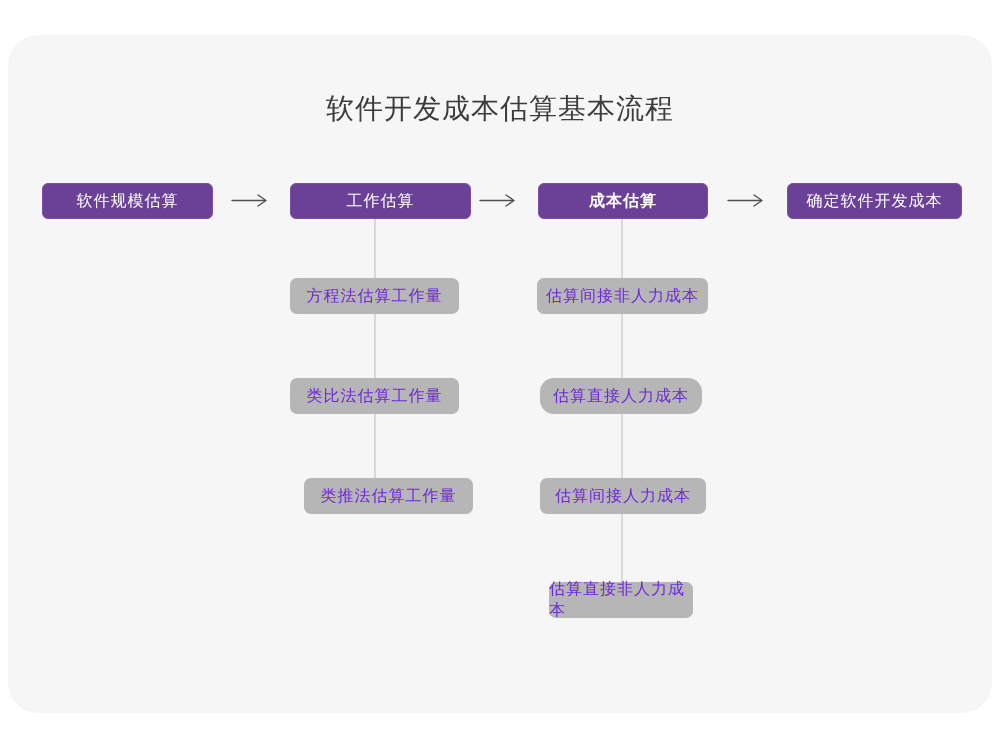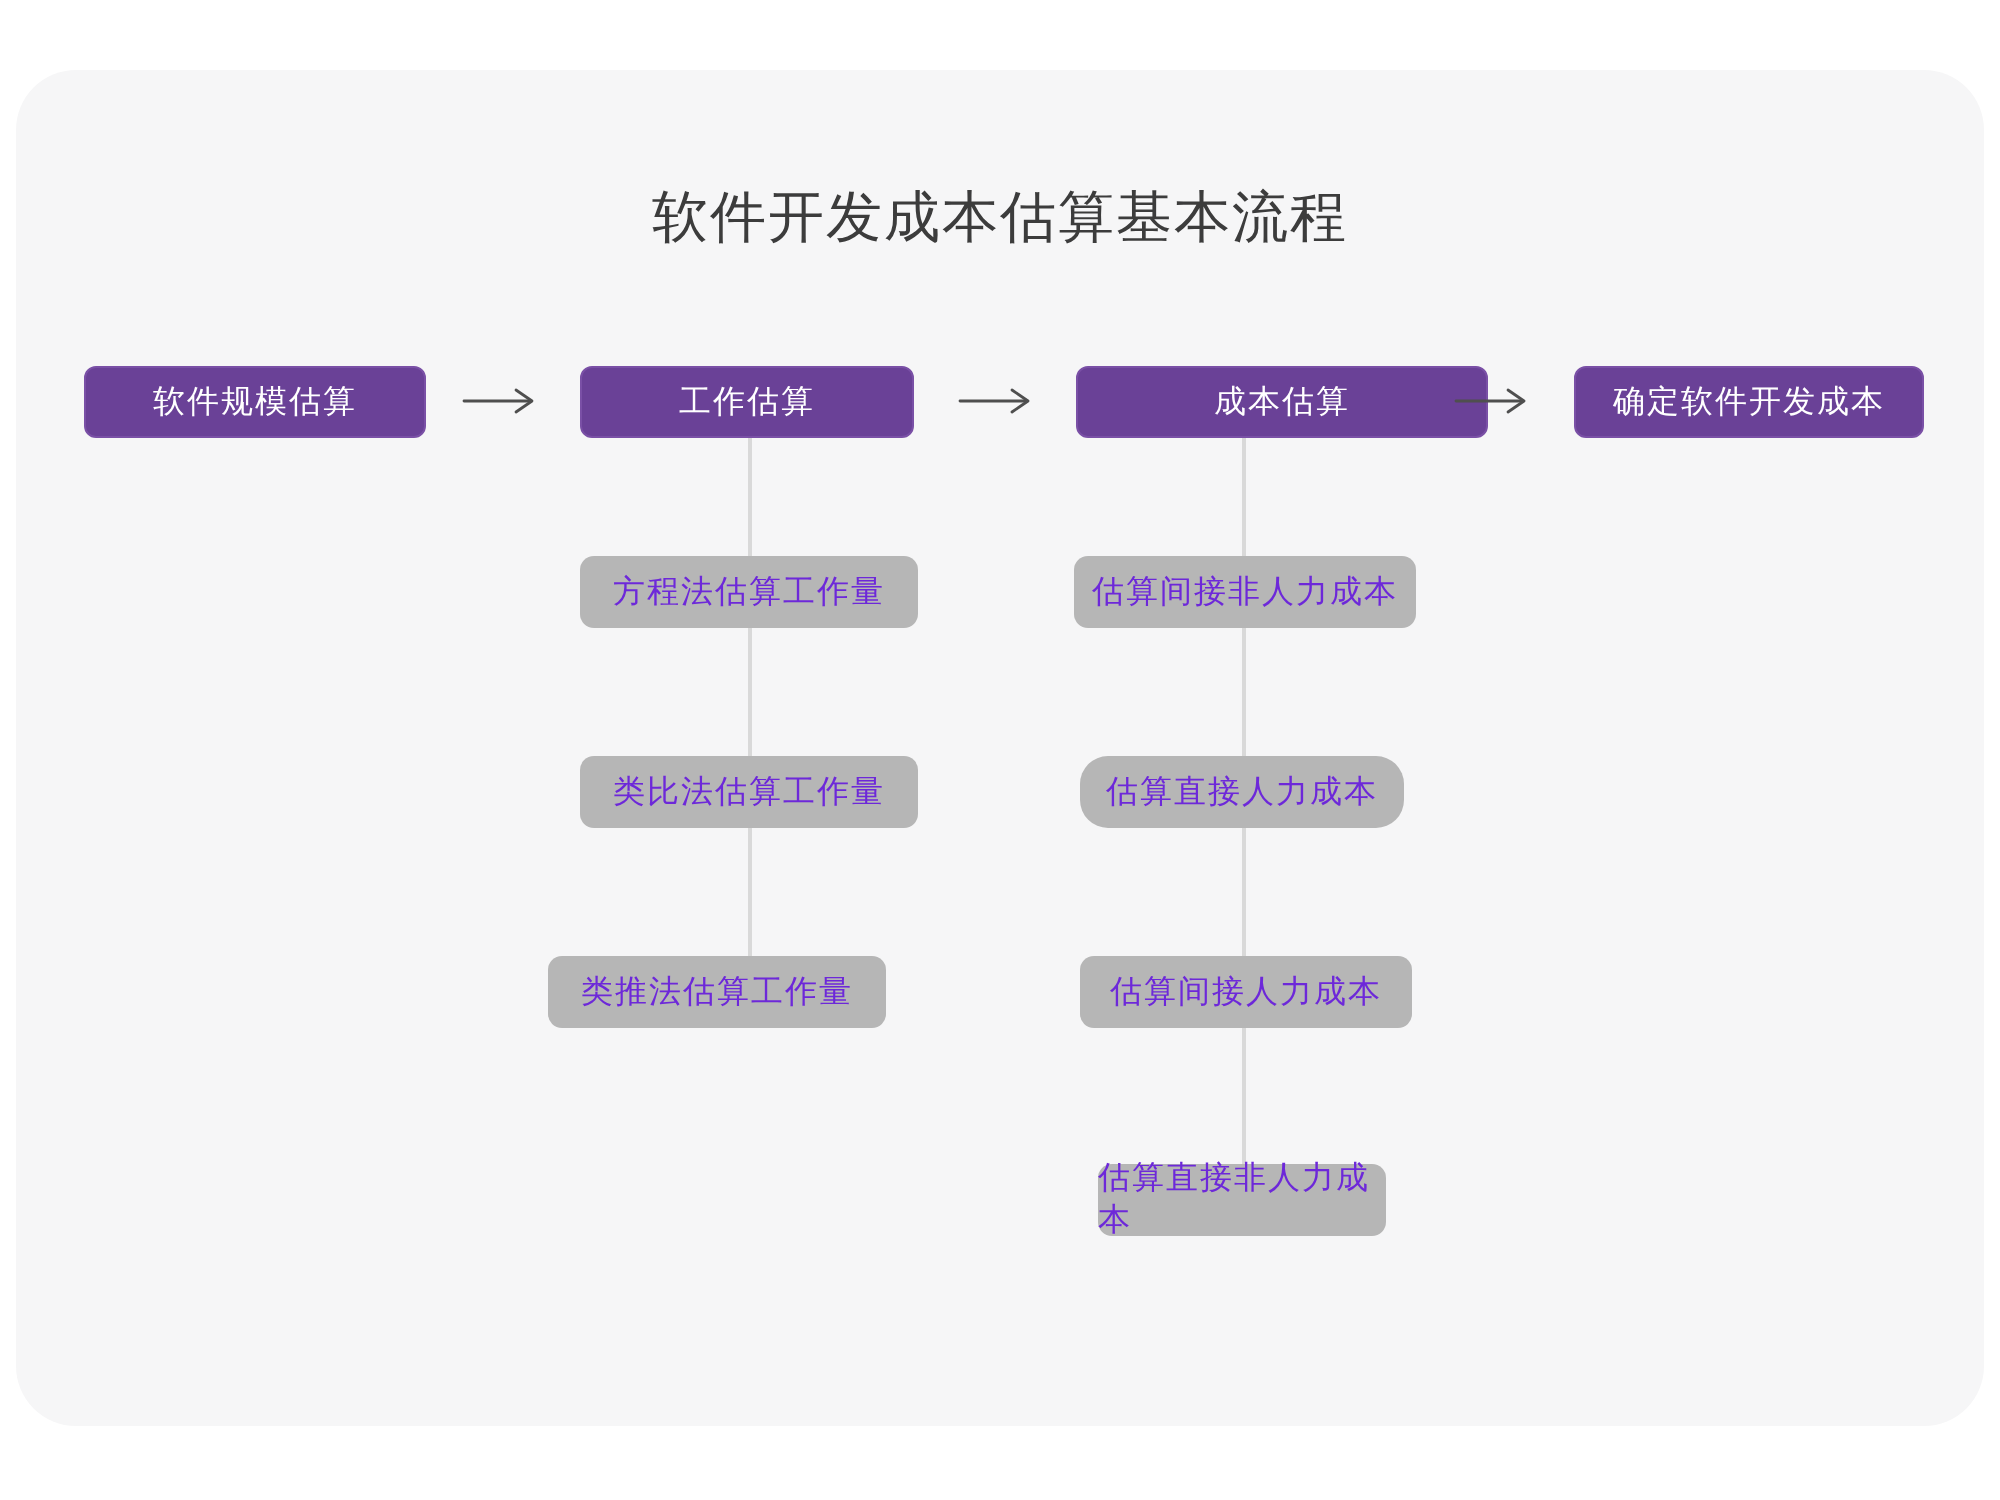--- a/index.html
+++ b/index.html
@@ -55,40 +55,40 @@
     border: 1px solid #7a50a6;
     border-radius: 6px;
     color: #ffffff;
     font-size: 16px;
     letter-spacing: 1px;
     display: flex;
     align-items: center;
     justify-content: center;
   }
   .pnode.n1 { left: 42px;  width: 171px; align-items: center; }
-  .pnode.n2 { left: 290px; width: 167px; }
-  .pnode.n3 { left: 538px; width: 206px; }
+  .pnode.n2 { left: 290px; width: 181px; }
+  .pnode.n3 { left: 538px; width: 170px; font-weight: bold; }
   .pnode.n4 { left: 787px; width: 175px; }
   
   .gnode {
     position: absolute;
     height: 36px;
     box-sizing: border-box;
     background: #b6b6b6;
     border-radius: 7px;
     color: #6d28d9;
     font-size: 16px;
     letter-spacing: 1px;
     display: flex;
     align-items: center;
     justify-content: center;
   }
   .gnode.w1 { left: 290px; top: 278px; width: 169px; }
   .gnode.w2 { left: 290px; top: 378px; width: 169px; }
-  .gnode.w3 { left: 274px; top: 478px; width: 169px; }
+  .gnode.w3 { left: 304px; top: 478px; width: 169px; }
   .gnode.c1 { left: 537px; top: 278px; width: 171px; text-align: center; }
   .gnode.c2 { left: 540px; top: 378px; width: 162px; border-radius: 14px; }
   .gnode.c3 { left: 540px; top: 478px; width: 166px; }
   .gnode.c4 { left: 549px; top: 582px; width: 144px; }
   
   .arrow {
     position: absolute;
     top: 192px;
     width: 40px;
     height: 17px;

